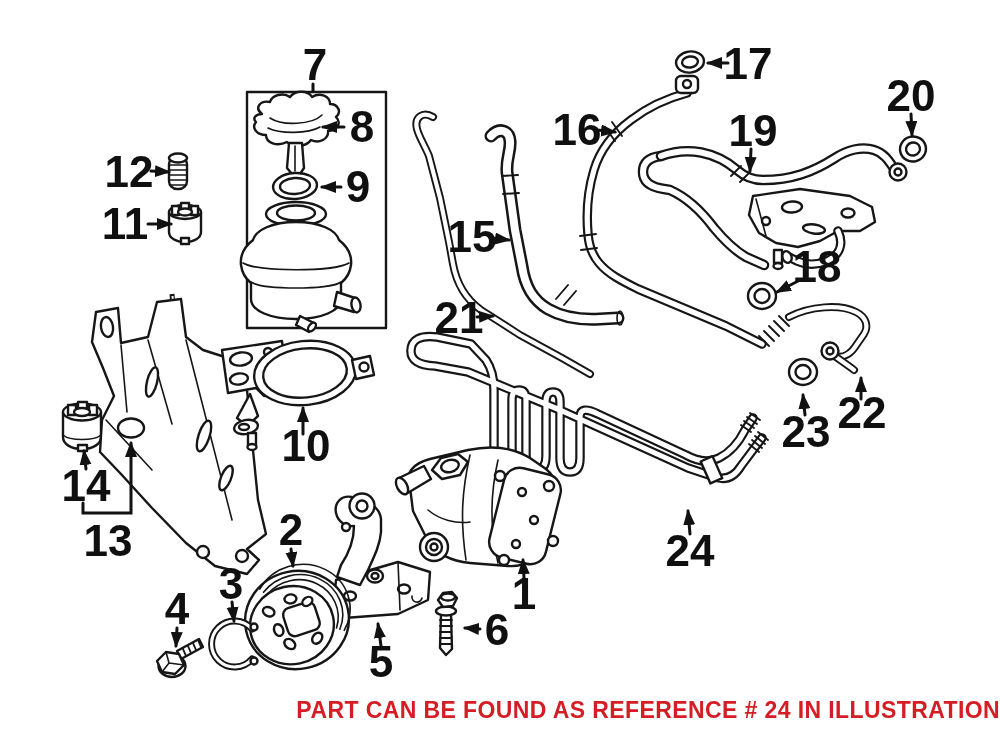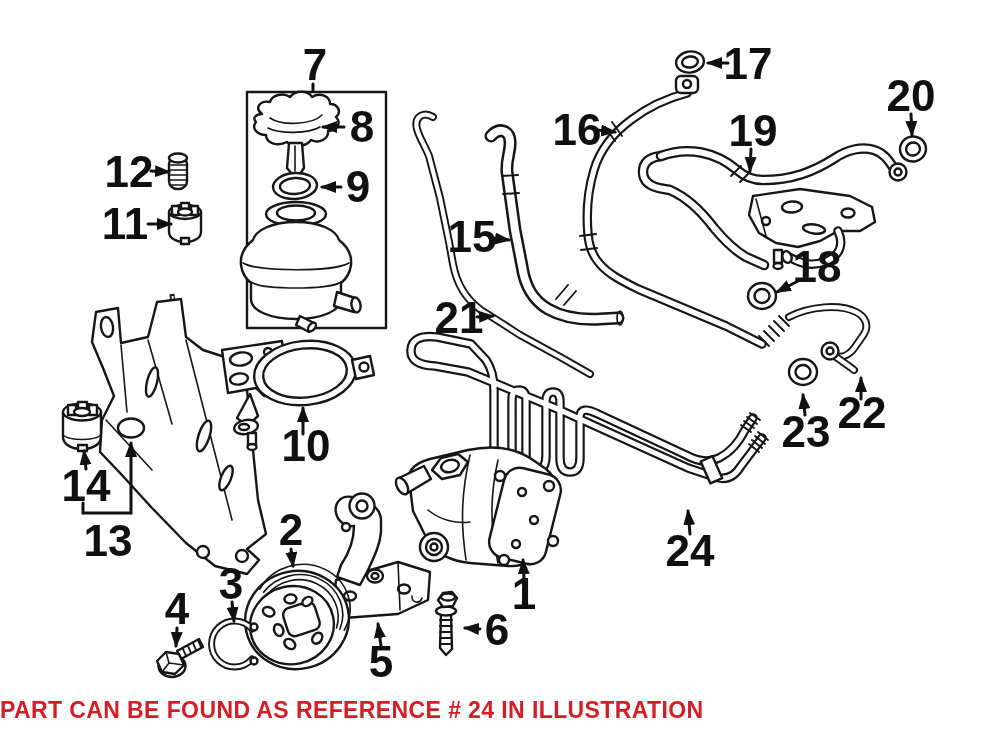--- a/index.html
+++ b/index.html
@@ -13,21 +13,21 @@
   .tO8{fill:none;stroke:#161616;stroke-width:8;stroke-linecap:round;stroke-linejoin:round}
   .tI8{fill:none;stroke:#ffffff;stroke-width:4.2;stroke-linecap:round;stroke-linejoin:round}
   .tO9{fill:none;stroke:#161616;stroke-width:9.5;stroke-linecap:round;stroke-linejoin:round}
   .tI9{fill:none;stroke:#ffffff;stroke-width:5.2;stroke-linecap:round;stroke-linejoin:round}
   .tO10{fill:none;stroke:#161616;stroke-width:10.5;stroke-linecap:round;stroke-linejoin:round}
   .tI10{fill:none;stroke:#ffffff;stroke-width:6;stroke-linecap:round;stroke-linejoin:round}
   .tO12{fill:none;stroke:#161616;stroke-width:13;stroke-linecap:round;stroke-linejoin:round}
   .tI12{fill:none;stroke:#ffffff;stroke-width:8;stroke-linecap:round;stroke-linejoin:round}
   .leader{stroke:#111111;stroke-width:3;fill:none}
   .callout{font-family:"Liberation Sans",sans-serif;font-weight:bold;font-size:44px;fill:#101010;text-anchor:middle}
-  #caption{position:absolute;left:0;top:697px;width:1000px;text-align:left;
+  #caption{position:absolute;left:0;top:697px;width:1000px;text-align:right;
            font-weight:bold;font-size:23px;letter-spacing:.4px;color:#d41d24;}
 </style>
 </head>
 <body>
 
 <div id="stage">
 <svg width="1000" height="730" viewBox="0 0 1000 730">
   <defs>
     <marker id="ah" markerUnits="userSpaceOnUse" markerWidth="17" markerHeight="13" refX="14" refY="6" orient="auto">
       <path d="M0,0 L16,6 L0,12 Z" fill="#111111"></path>

